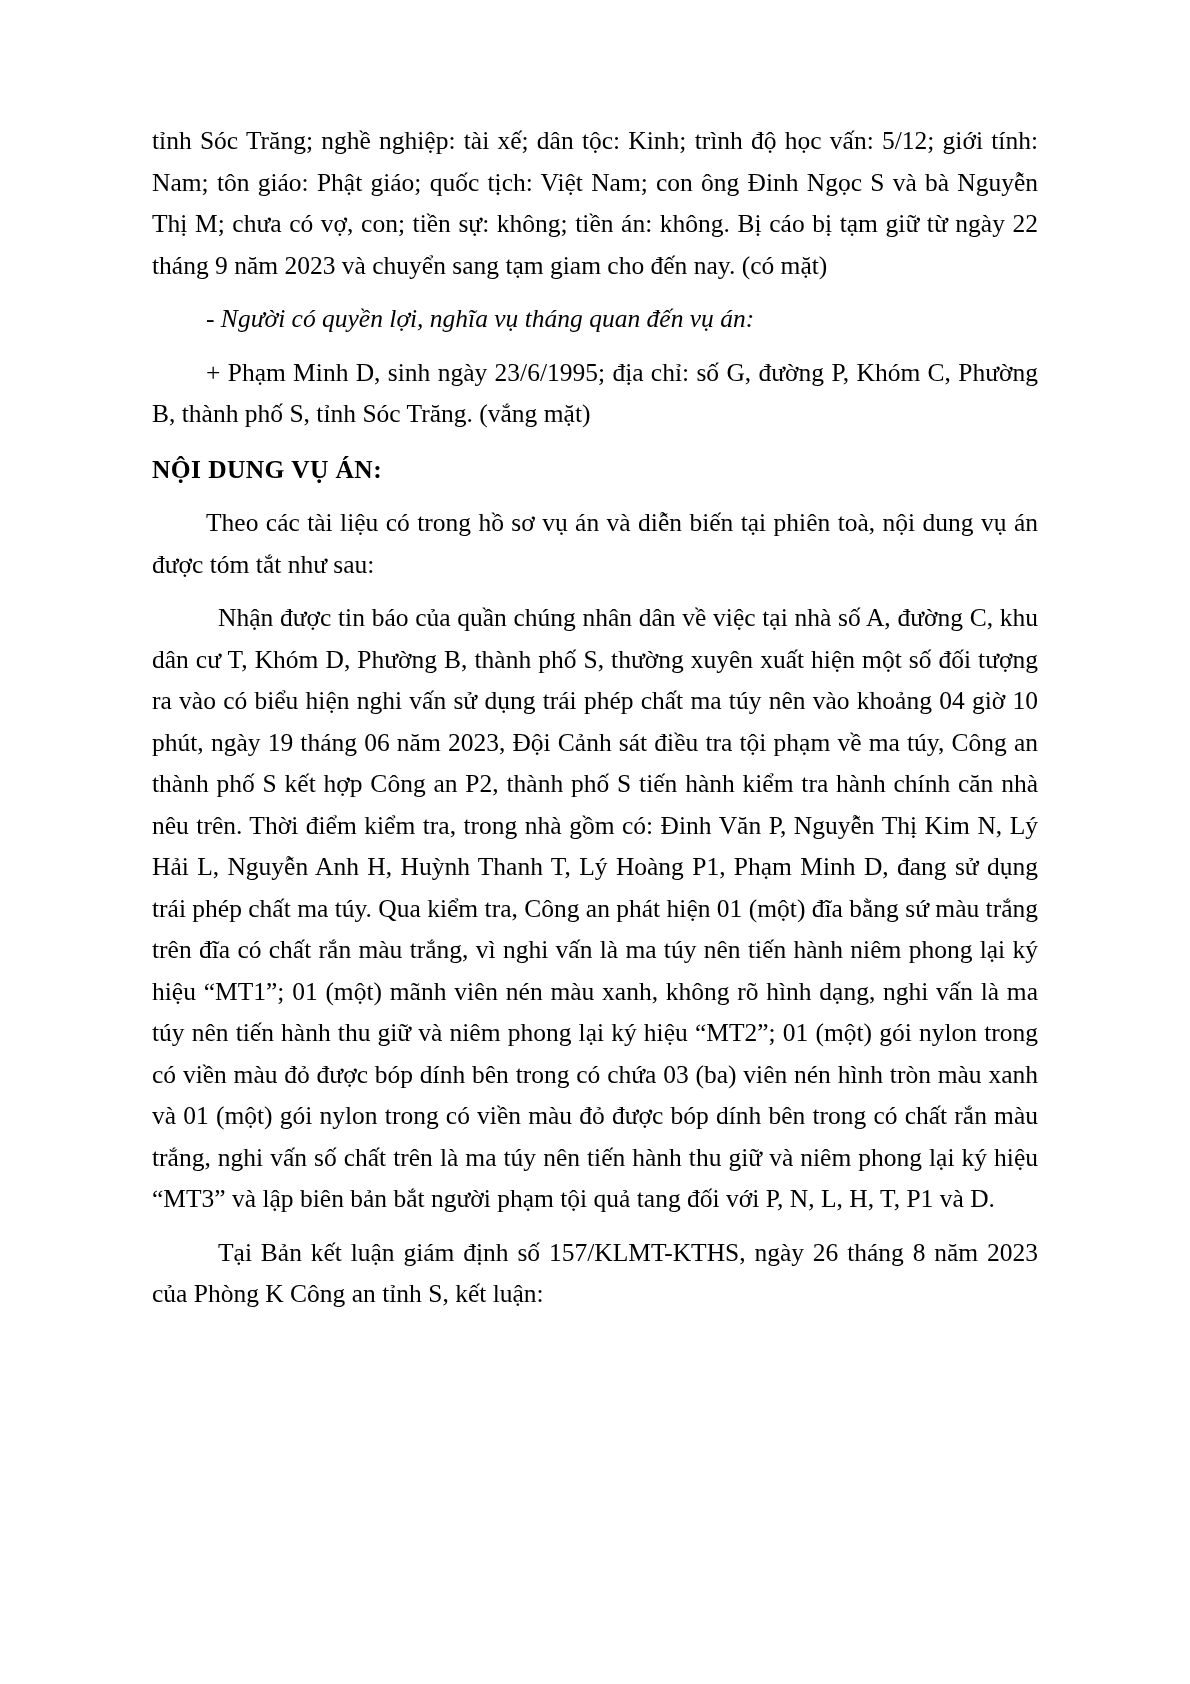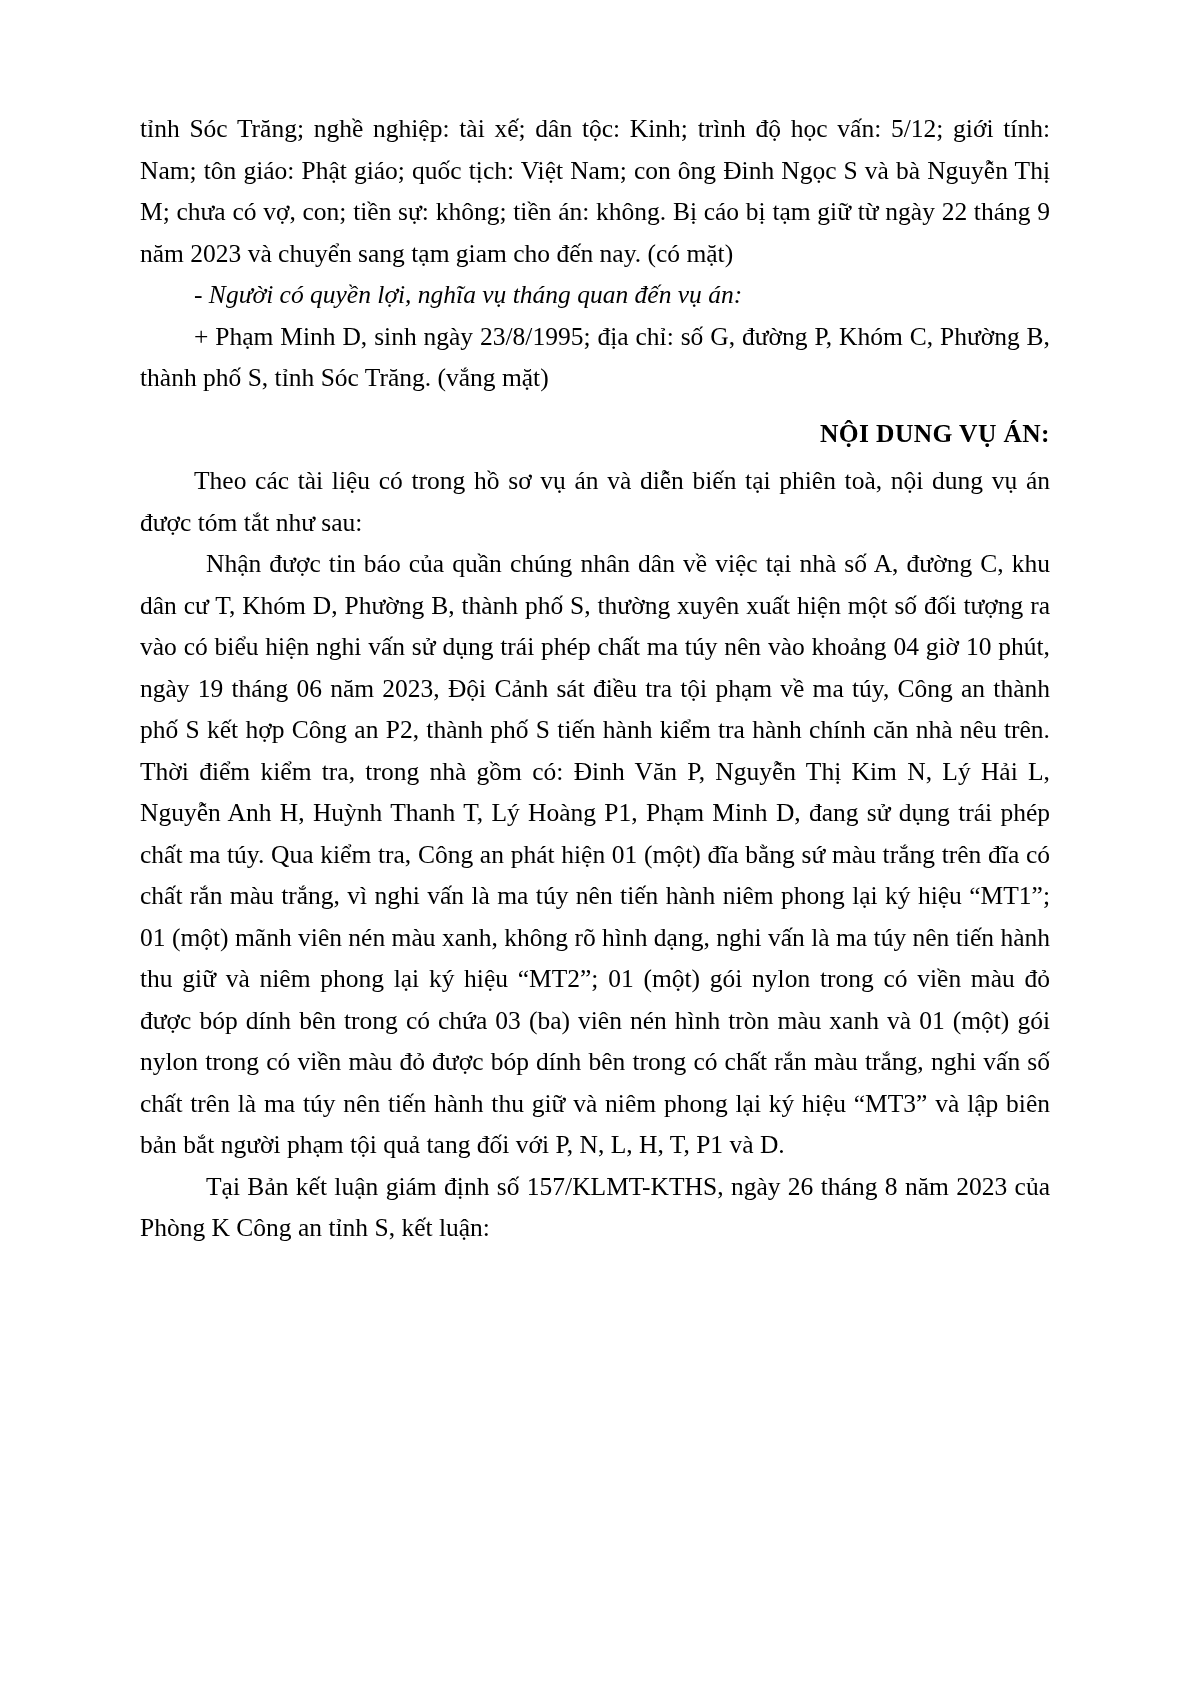--- a/index.html
+++ b/index.html
@@ -18,56 +18,56 @@
     font-family: "Liberation Serif", "DejaVu Serif", serif;
     color: #000000;
   }
   .body-text {
     font-size: 25.5px;
     line-height: 41.5px;
     text-align: justify;
     text-justify: inter-word;
   }
   p {
-    margin: 0;
+    margin: 12px;
   }
   .para-cont {
     text-indent: 0;
   }
   .indent {
     text-indent: 54px;
   }
   .indent-big {
     text-indent: 66px;
   }
   .italic {
     font-style: italic;
   }
   .center-head {
-    text-align: right;
+    text-align: left;
     font-weight: bold;
     font-size: 25.5px;
     line-height: 41.5px;
     letter-spacing: 0.4px;
     margin-top: 14px;
     margin-bottom: 6px;
   }
 </style>
 </head>
 <body>
 
 <div class="page">
   <div class="body-text">
 
     <p class="para-cont">tỉnh Sóc Trăng; nghề nghiệp: tài xế; dân tộc: Kinh; trình độ học vấn: 5/12; giới tính: Nam; tôn giáo: Phật giáo; quốc tịch: Việt Nam; con ông Đinh Ngọc S và bà Nguyễn Thị M; chưa có vợ, con; tiền sự: không; tiền án: không. Bị cáo bị tạm giữ từ ngày 22 tháng 9 năm 2023 và chuyển sang tạm giam cho đến nay. (có mặt)</p>
 
     <p class="indent italic">- Người có quyền lợi, nghĩa vụ tháng quan đến vụ án:</p>
 
 
-    <p class="indent">+ Phạm Minh D, sinh ngày 23/8/1995; địa chỉ: số G, đường P, Khóm C, Phường B, thành phố S, tỉnh Sóc Trăng. (vắng mặt)</p>
+    <p class="indent">+ Phạm Minh D, sinh ngày 23/6/1995; địa chỉ: số G, đường P, Khóm C, Phường B, thành phố S, tỉnh Sóc Trăng. (vắng mặt)</p>
 
 
 
     <p class="center-head">NỘI DUNG VỤ ÁN:</p>
 
     <p class="indent">Theo các tài liệu có trong hồ sơ vụ án và diễn biến tại phiên toà, nội dung vụ án được tóm tắt như sau:</p>
 
     <p class="indent-big">Nhận được tin báo của quần chúng nhân dân về việc tại nhà số A, đường C, khu dân cư T, Khóm D, Phường B, thành phố S, thường xuyên xuất hiện một số đối tượng ra vào có biểu hiện nghi vấn sử dụng trái phép chất ma túy nên vào khoảng 04 giờ 10 phút, ngày 19 tháng 06 năm 2023, Đội Cảnh sát điều tra tội phạm về ma túy, Công an thành phố S kết hợp Công an P2, thành phố S tiến hành kiểm tra hành chính căn nhà nêu trên. Thời điểm kiểm tra, trong nhà gồm có: Đinh Văn P, Nguyễn Thị Kim N, Lý Hải L, Nguyễn Anh H, Huỳnh Thanh T, Lý Hoàng P1, Phạm Minh D, đang sử dụng trái phép chất ma túy. Qua kiểm tra, Công an phát hiện 01 (một) đĩa bằng sứ màu trắng trên đĩa có chất rắn màu trắng, vì nghi vấn là ma túy nên tiến hành niêm phong lại ký hiệu “MT1”; 01 (một) mãnh viên nén màu xanh, không rõ hình dạng, nghi vấn là ma túy nên tiến hành thu giữ và niêm phong lại ký hiệu “MT2”; 01 (một) gói nylon trong có viền màu đỏ được bóp dính bên trong có chứa 03 (ba) viên nén hình tròn màu xanh và 01 (một) gói nylon trong có viền màu đỏ được bóp dính bên trong có chất rắn màu trắng, nghi vấn số chất trên là ma túy nên tiến hành thu giữ và niêm phong lại ký hiệu “MT3” và lập biên bản bắt người phạm tội quả tang đối với P, N, L, H, T, P1 và D.</p>
 
     <p class="indent-big">Tại Bản kết luận giám định số 157/KLMT-KTHS, ngày 26 tháng 8 năm 2023 của Phòng K Công an tỉnh S, kết luận:</p>

